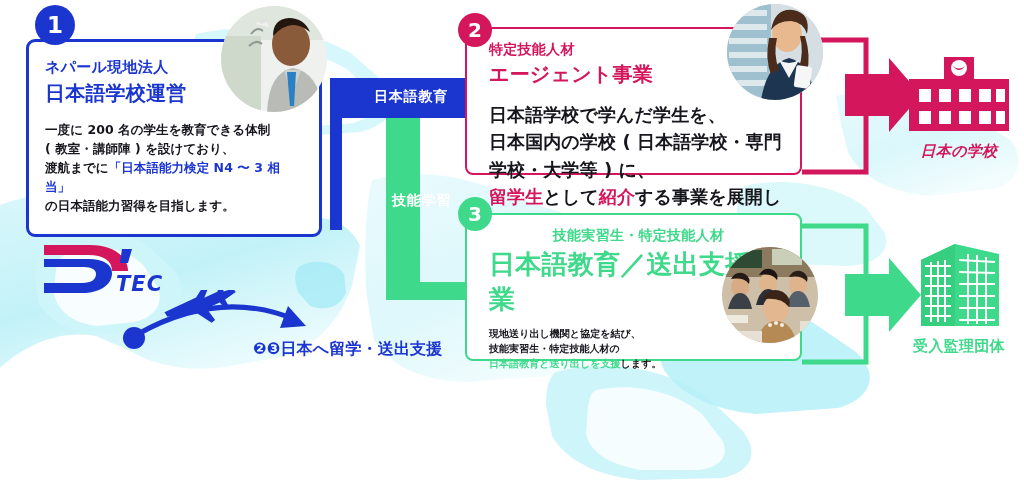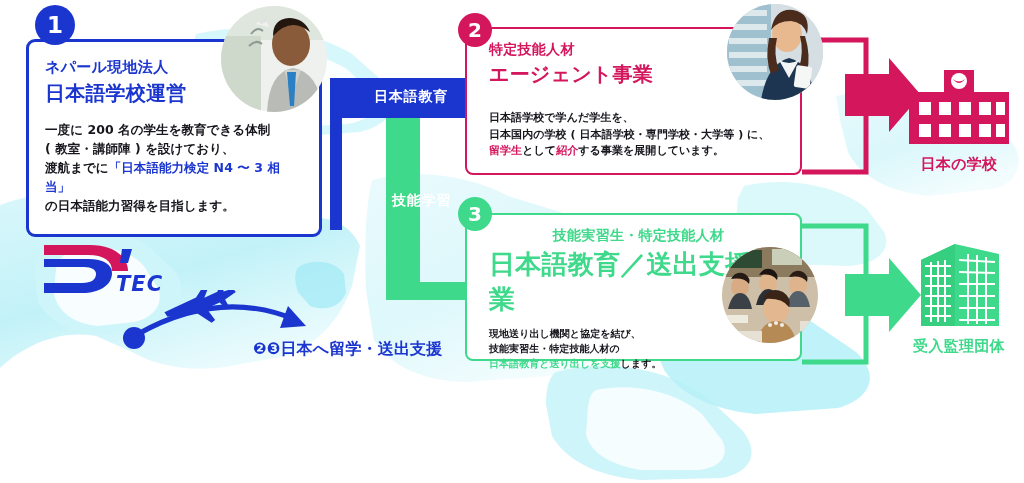--- a/index.html
+++ b/index.html
@@ -49,21 +49,21 @@
   #card-1 .body{font-size:12.5px;margin-top:13px;}
 
   
   #card-2{
     left:465px;top:27px;width:337px;height:148px;
     border:2.5px solid #d4165c;border-radius:8px;
   }
   #card-2 .pad{padding:12px 12px 0 22px;}
   #card-2 .kicker{color:#d4165c;font-size:14px;}
   #card-2 .headline{color:#d4165c;font-size:20px;margin-top:2px;}
-  #card-2 .body{font-size:11px;margin-top:22px;}
+  #card-2 .body{font-size:18px;margin-top:13px;}
 
   
   #card-3{
     left:465px;top:213px;width:337px;height:148px;
     border:2.5px solid #3ed98a;border-radius:8px;
   }
   #card-3 .pad{padding:12px 12px 0 22px;}
   #card-3 .kicker{color:#3ed98a;font-size:14px;text-align:center;}
   #card-3 .headline{color:#3ed98a;font-size:26px;margin-top:2px;}
   #card-3 .body{font-size:10px;margin-top:9px;}
@@ -94,21 +94,21 @@
   }
   #arrow-1{left:845px;top:58px;width:76px;height:74px;}
   #arrow-1-text{left:848px;top:85px;}
   #arrow-2{left:845px;top:258px;width:76px;height:74px;}
   #arrow-2-text{left:848px;top:285px;}
 
   
   .dest{position:absolute;z-index:5;text-align:center;}
   .dest svg{display:block;margin:0 auto;}
   .dest .cap{font-weight:bold;font-size:15px;letter-spacing:.02em;margin-top:5px;}
-  #dest-school{left:895px;top:70px;width:128px;}
+  #dest-school{left:895px;top:57px;width:128px;font-style:italic;}
   #dest-school .cap{color:#d4165c;}
   #dest-org{left:895px;top:240px;width:128px;}
   #dest-org .cap{color:#3ed98a;}
 
   
   #logo{position:absolute;left:38px;top:243px;z-index:5;width:150px;height:54px;}
   #logo svg{display:block;}
 
   
   #flight{position:absolute;left:110px;top:290px;z-index:5;width:220px;height:62px;}

